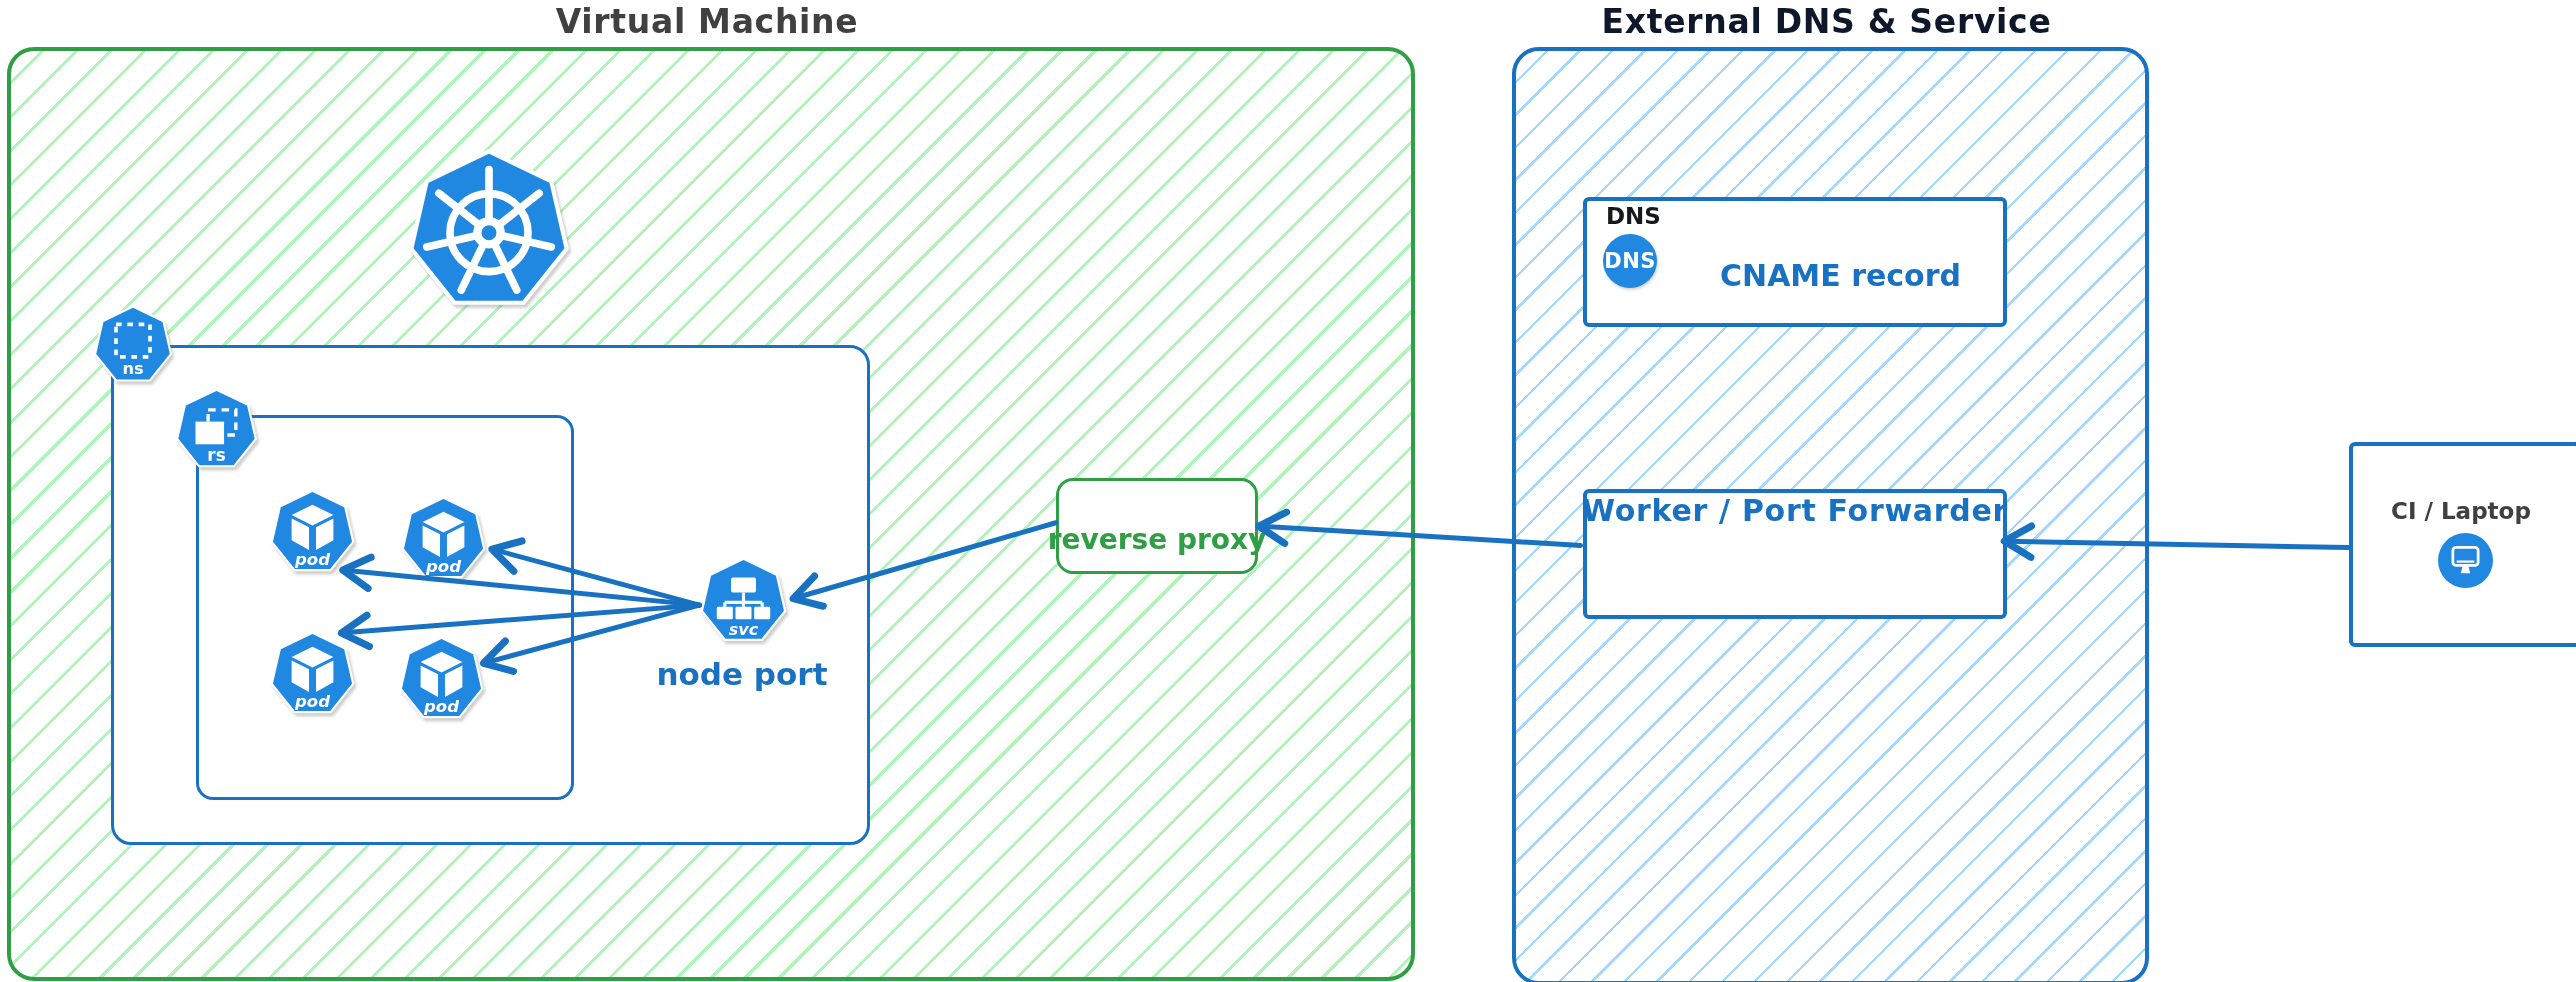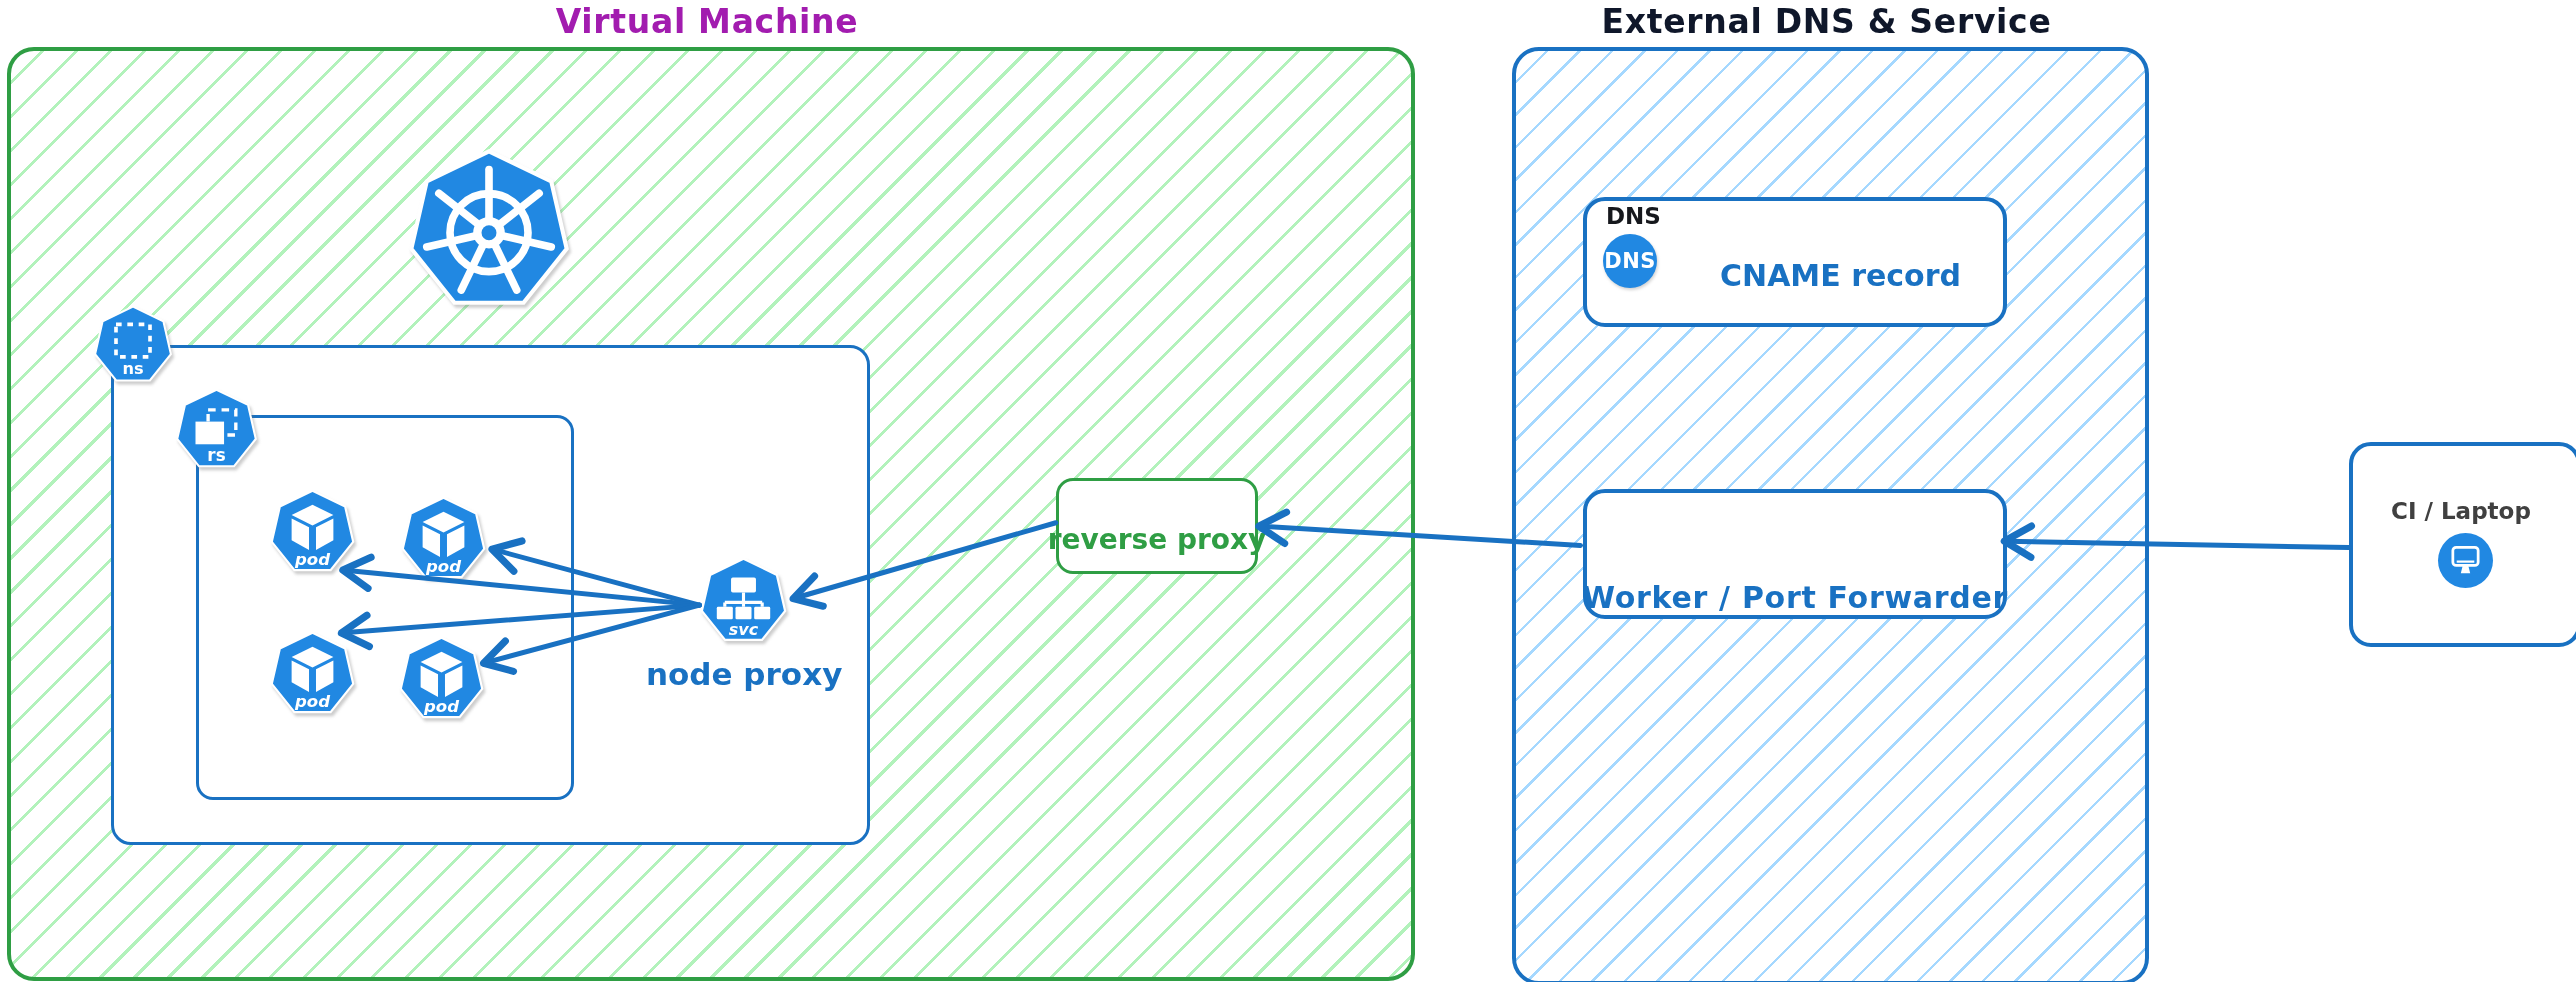--- a/index.html
+++ b/index.html
@@ -6,30 +6,30 @@
   .canvas{position:relative;width:2576px;height:983px;background:#ffffff;overflow:hidden;}
 
   
   .section-box{position:absolute;border-radius:27px;background:#ffffff;}
   .vm-box{left:7px;top:47px;width:1400px;height:926px;border:4.3px solid #2f9e44;
     background-image:repeating-linear-gradient(135deg,rgba(255,255,255,0) 0px,rgba(255,255,255,0) 21px,#b2f2bb 21px,#b2f2bb 24px);}
   .ext-box{left:1512px;top:47px;width:629px;height:930px;border:4.3px solid #1971c2;
     background-image:repeating-linear-gradient(135deg,rgba(255,255,255,0) 0px,rgba(255,255,255,0) 20.6px,#a5d8ff 20.6px,#a5d8ff 23px);}
 
   .section-title{position:absolute;top:0px;text-align:center;font-size:33px;line-height:44px;font-weight:bold;letter-spacing:0.7px;}
-  .vm-title{left:7px;width:1400px;color:#a21caf;}
+  .vm-title{left:7px;width:1400px;color:#404040;}
   .ext-title{left:1512px;width:629px;color:#0f172a;}
 
   
   .white-box{position:absolute;background:#ffffff;border:3.6px solid #1971c2;border-radius:20px;}
   .ns-box{left:111px;top:345px;width:753px;height:494px;}
   .rs-box{left:196px;top:415px;width:372px;height:379px;border-radius:17px;}
 
-  .card{position:absolute;background:#ffffff;border:4.3px solid #1971c2;border-radius:22px;
-        display:flex;align-items:flex-end;justify-content:center;}
+  .card{position:absolute;background:#ffffff;border:4.3px solid #1971c2;border-radius:6px;
+        display:flex;align-items:flex-start;justify-content:center;}
   .dns-card{left:1583px;top:197px;width:416px;height:122px;}
   .worker-card{left:1583px;top:489px;width:416px;height:122px;}
   .ci-card{left:2349px;top:442px;width:224px;height:197px;}
   .card-label{font-size:30px;color:#1971c2;font-weight:bold;letter-spacing:0.7px;white-space:nowrap;}
 
   .reverse-proxy{position:absolute;left:1056px;top:478px;width:196px;height:90px;background:#ffffff;
       border:3.6px solid #2f9e44;border-radius:17px;display:flex;align-items:center;justify-content:center;}
   .reverse-proxy span{font-size:28px;color:#2f9e44;font-weight:bold;white-space:nowrap;margin-top:27px;}
 
   
@@ -143,21 +143,21 @@
   <svg class="icon svc-icon" viewBox="0 0 100 100">
     <use href="#hepta"></use>
     <rect x="36" y="23" width="28" height="17" rx="2" fill="#ffffff"></rect>
     <path d="M50 40 V51 M29 51 H71 M29 51 V56 M50 51 V56 M71 51 V56" fill="none" stroke="#ffffff" stroke-width="3.5"></path>
     <rect x="20" y="56" width="18" height="14" rx="1.5" fill="#ffffff"></rect>
     <rect x="41" y="56" width="18" height="14" rx="1.5" fill="#ffffff"></rect>
     <rect x="62" y="56" width="18" height="14" rx="1.5" fill="#ffffff"></rect>
     <text class="icon-text" x="50" y="88" font-size="18" font-style="italic" text-anchor="middle">svc</text>
   </svg>
 
-  <div class="node-port-label">node proxy</div>
+  <div class="node-port-label">node port</div>
 
   <div class="reverse-proxy">
     <span>reverse proxy</span>
   </div>
 
   <div class="card dns-card"></div>
   <div class="dns-tag">DNS</div>
   <div class="round-badge dns-badge">
     <span>DNS</span>
   </div>

